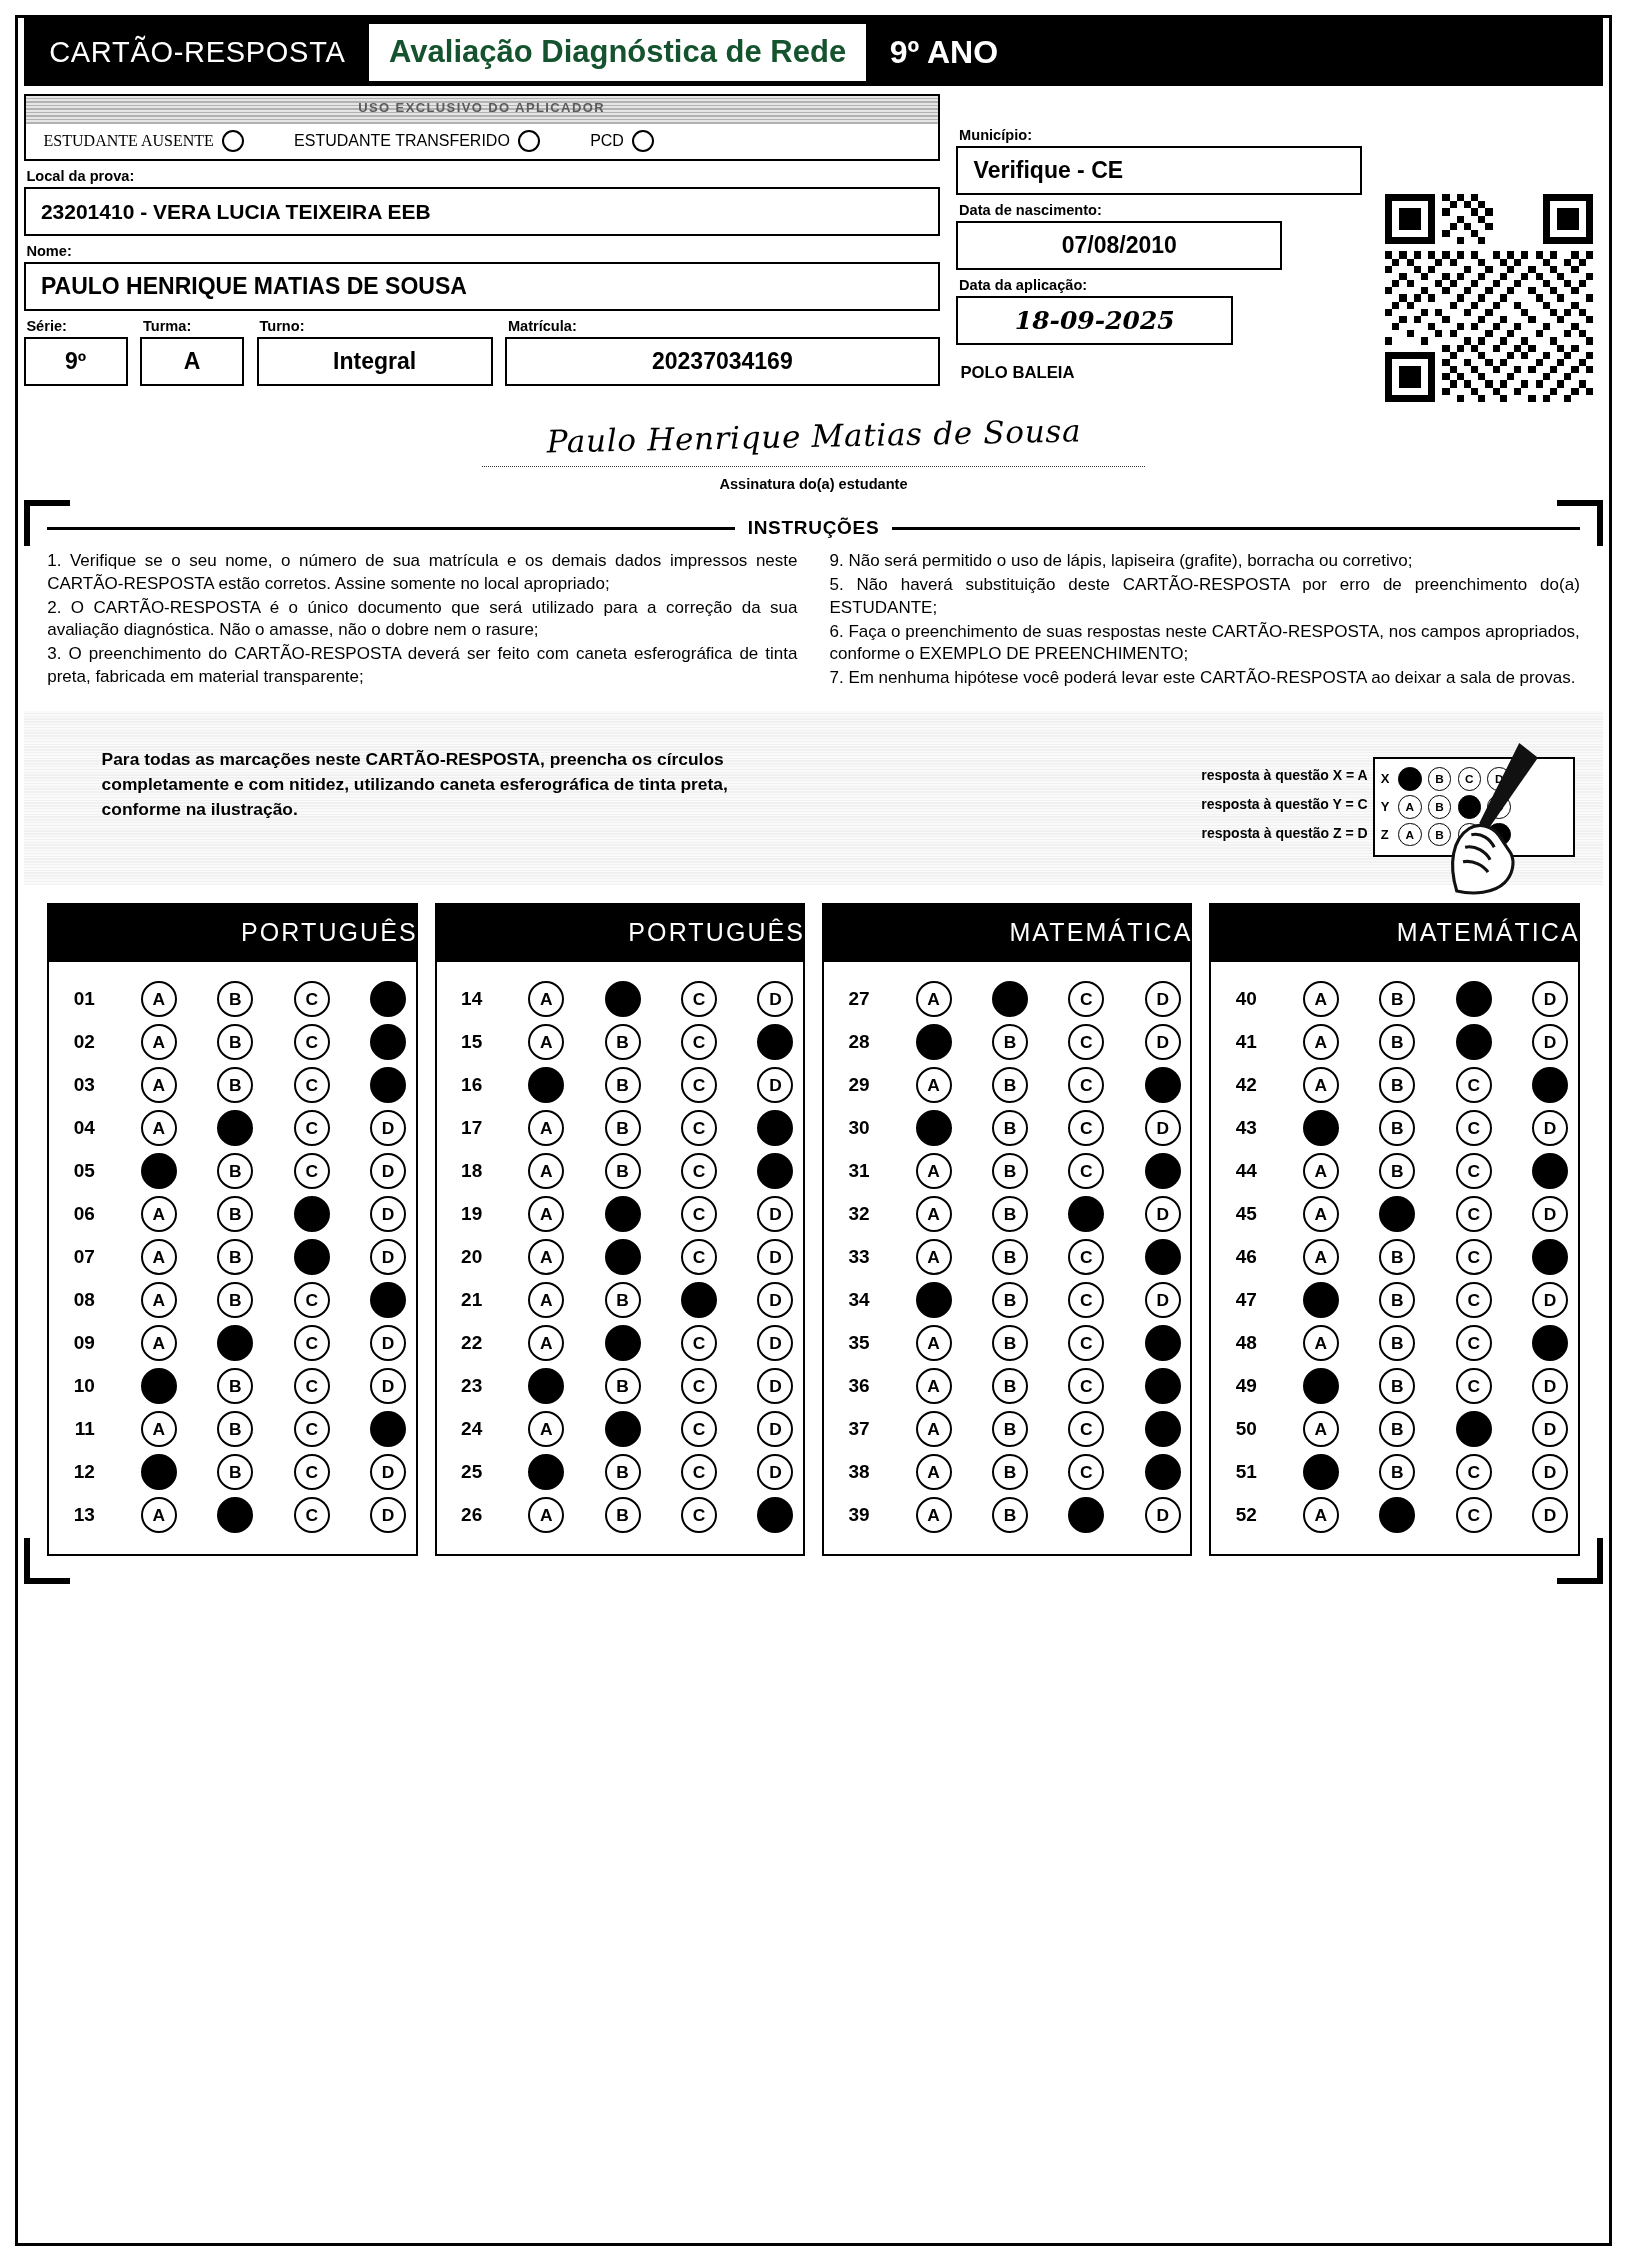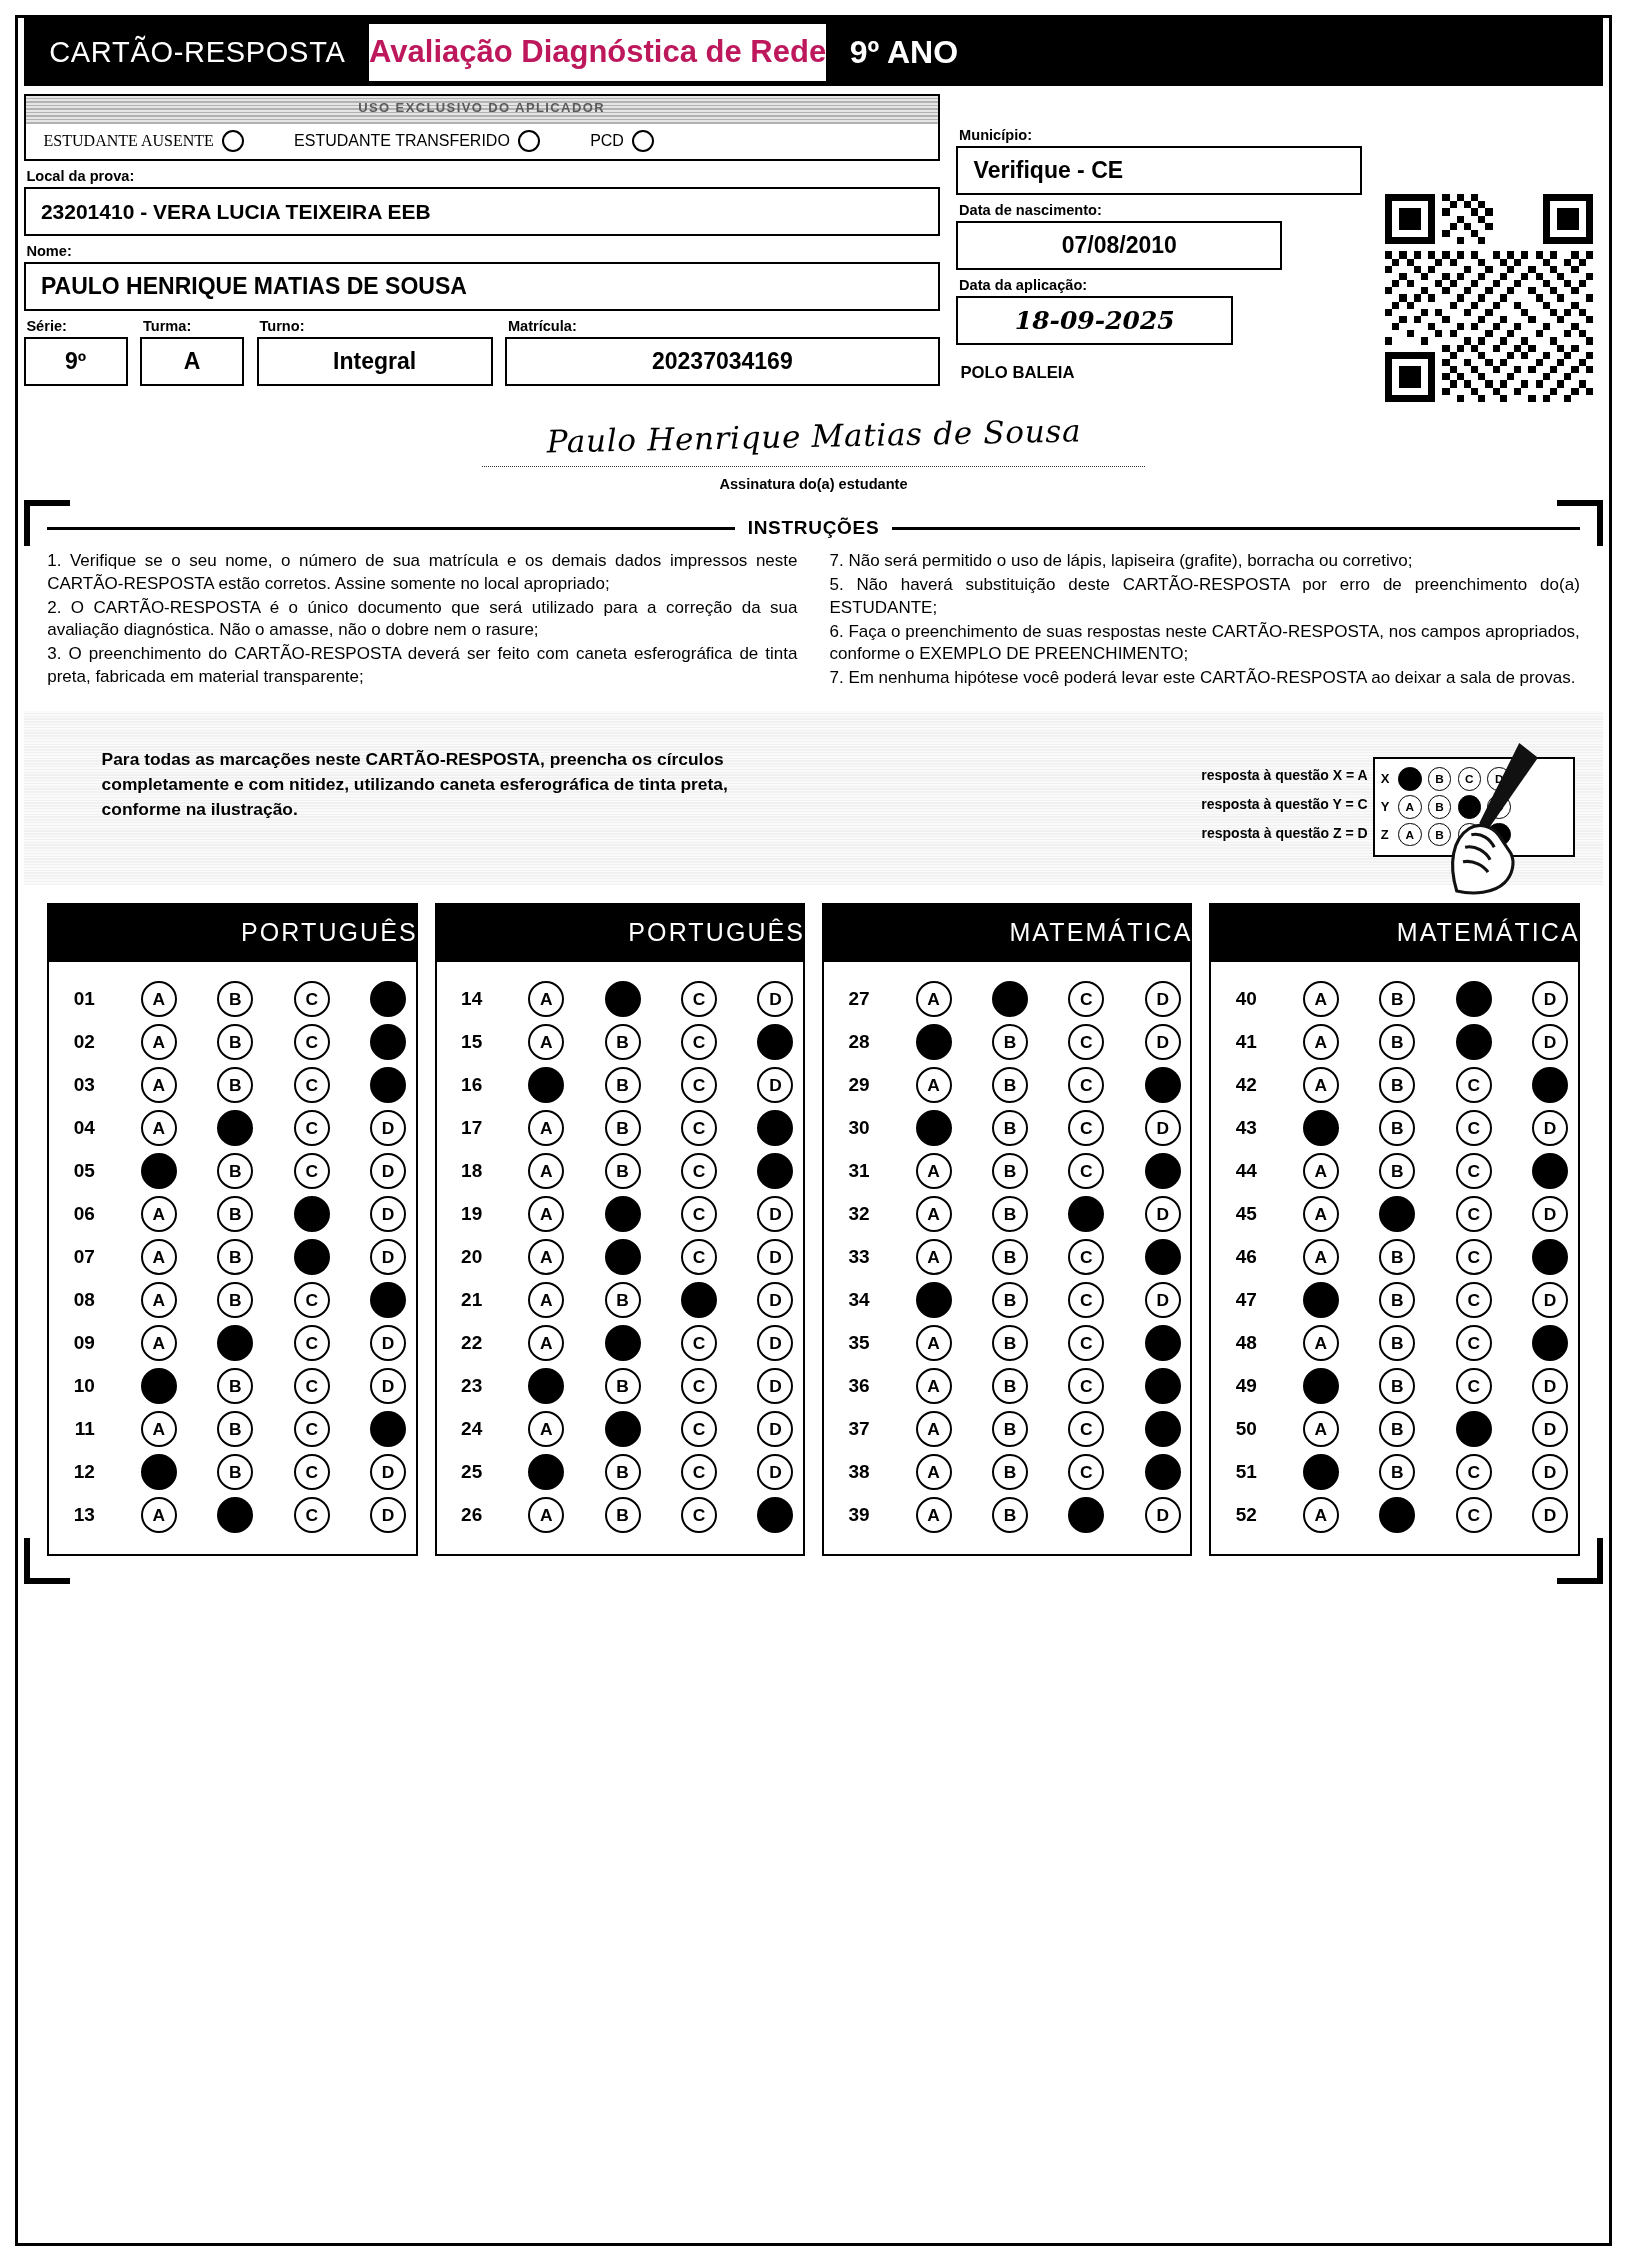--- a/index.html
+++ b/index.html
@@ -4,21 +4,21 @@
 <style>
   html,body{margin:0;padding:0;background:#fff;}
   body{width:1627px;height:2261px;font-family:"Liberation Sans", sans-serif;color:#000;}
   .sheet{position:relative;width:1627px;height:2261px;box-sizing:border-box;padding:15.3px;}
   .frame{position:absolute;left:15.3px;top:15.3px;right:15.3px;bottom:15.3px;border:3.5px solid #000;box-sizing:border-box;}
   .inner{position:absolute;left:0;top:0;right:0;bottom:0;padding:18px 23.6px;box-sizing:border-box;}
 
   
   .hdr{display:flex;align-items:stretch;height:64px;border:2.1px solid #000;background:#000;}
   .hdr-left{background:#000;color:#fff;display:flex;align-items:center;padding:0 23.6px;font-size:29px;letter-spacing:0.7px;}
-  .hdr-mid{background:#fff;color:#be185d;display:flex;align-items:center;padding:0 0;font-size:31px;font-weight:bold;margin:3.5px 0;}
+  .hdr-mid{background:#fff;color:#14532d;display:flex;align-items:center;padding:0 20px;font-size:31px;font-weight:bold;margin:3.5px 0;}
   .hdr-right{background:#000;color:#fff;display:flex;align-items:center;padding:0 23.6px;font-size:32px;font-weight:bold;flex:1;}
 
   
   .ident{display:flex;gap:16.7px;margin-top:8.3px;}
   .ident-left{width:916px;}
   .ident-right{flex:1;display:flex;gap:12.5px;margin-top:33px;}
 
   .statusbar{border:2.1px solid #000;height:67px;position:relative;box-sizing:border-box;}
   .statusbar .shade{position:absolute;left:0;right:0;top:0;height:28px;background:
       repeating-linear-gradient(0deg,rgba(0,0,0,.30) 0 0.7px,rgba(0,0,0,.10) 0.7px 1.4px);}
@@ -394,21 +394,21 @@
         <div class="instr-title">INSTRUÇÕES</div>
         <div class="ln"></div>
       </div>
       <div class="instr-cols">
         <div>
           <p>1. Verifique se o seu nome, o número de sua matrícula e os demais dados impressos neste CARTÃO-RESPOSTA estão corretos. Assine somente no local apropriado;</p>
           <p>2. O CARTÃO-RESPOSTA é o único documento que será utilizado para a correção da sua avaliação diagnóstica. Não o amasse, não o dobre nem o rasure;</p>
           <p>3. O preenchimento do CARTÃO-RESPOSTA deverá ser feito com caneta esferográfica de tinta preta, fabricada em material transparente;</p>
         </div>
         <div>
-          <p>7. Não será permitido o uso de lápis, lapiseira (grafite), borracha ou corretivo;</p>
+          <p>9. Não será permitido o uso de lápis, lapiseira (grafite), borracha ou corretivo;</p>
           <p>5. Não haverá substituição deste CARTÃO-RESPOSTA por erro de preenchimento do(a) ESTUDANTE;</p>
           <p>6. Faça o preenchimento de suas respostas neste CARTÃO-RESPOSTA, nos campos apropriados, conforme o EXEMPLO DE PREENCHIMENTO;</p>
           <p>7. Em nenhuma hipótese você poderá levar este CARTÃO-RESPOSTA ao deixar a sala de provas.</p>
         </div>
       </div>
     </div>
 
     <div class="exband">
       <div class="ex-text">Para todas as marcações neste CARTÃO-RESPOSTA, preencha os círculos completamente e com nitidez, utilizando caneta esferográfica de tinta preta, conforme na ilustração.</div>
       <div class="ex-right">

